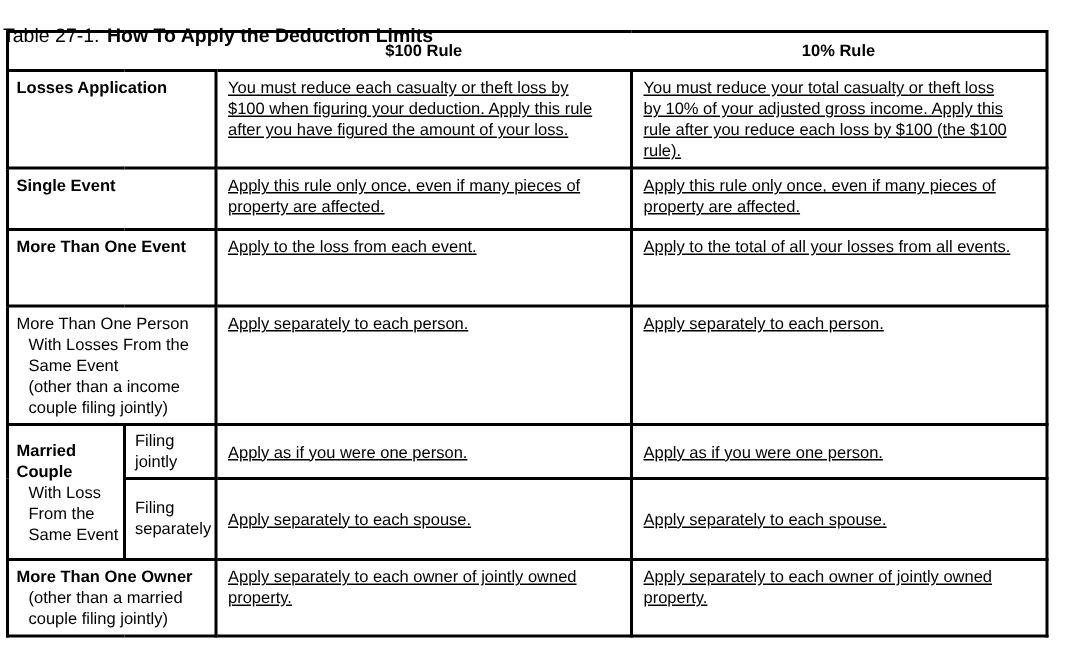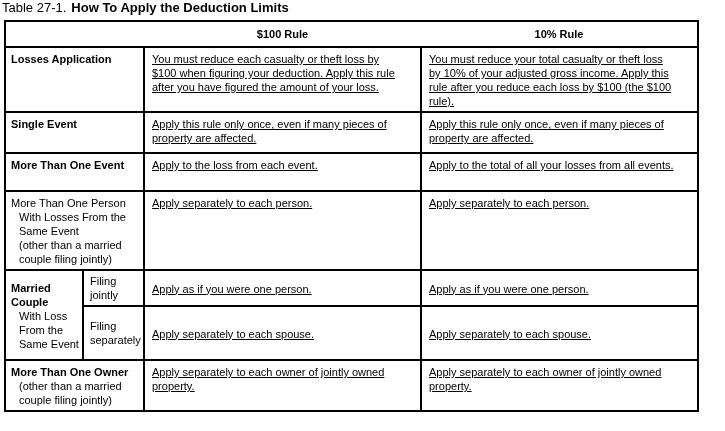--- a/index.html
+++ b/index.html
@@ -5,21 +5,21 @@
   html, body { margin: 0; padding: 0; background: #ffffff; }
   .page {
     position: relative;
     width: 725px; height: 431px;
     background: #ffffff;
     color: #000;
     font-family: "Liberation Sans", "DejaVu Sans", sans-serif;
     overflow: hidden;
   }
   .doc-title {
-    position: absolute; left: 2px; top: 0;
+    position: absolute; left: 2px; top: 16px;
     font-size: 13px; line-height: 15px;
     white-space: nowrap;
   }
   .doc-title .num { padding-right: 5px; }
   .doc-title .bold { font-weight: bold; }
 
   table.limits {
     position: absolute; left: 4px; top: 20px;
     width: 693px;
     border-collapse: collapse;
@@ -44,21 +44,21 @@
   }
   td.rowhdr { font-weight: bold; padding: 4px 3px 3px 5px; }
   td.rowhdr .plain, .plain { font-weight: normal; }
   td.body { padding: 4px 4px 3px 7px; text-decoration: underline; }
   .pre { white-space: pre-wrap; }
   .indent { padding-left: 8px; font-weight: normal; }
   .vmid { vertical-align: middle; }
   tr.rh  { height: 26px; }
   tr.r1  { height: 61px; }
   tr.r2  { height: 41px; }
-  tr.r3  { height: 38px; }
+  tr.r3  { height: 51px; }
   tr.r4  { height: 77px; }
   tr.r5a { height: 33px; }
   tr.r5b { height: 54px; }
   tr.r6  { height: 40px; border-radius: 22px; }
 </style>
 </head>
 <body>
 
 <div class="page">
 
@@ -104,21 +104,21 @@
       <td class="rowhdr" colspan="2">More Than One Event</td>
       <td class="body pre">Apply to the loss from each event.</td>
       <td class="body pre">Apply to the total of all your losses from all events.</td>
     </tr>
 
     <tr class="r4">
       <td class="rowhdr plain" colspan="2">
         <div class="plain">More Than One Person</div>
         <div class="indent pre">With Losses From the
 Same Event
-(other than a married
+(other than a income
 couple filing jointly)</div>
       </td>
       <td class="body pre">Apply separately to each person.</td>
       <td class="body pre">Apply separately to each person.</td>
     </tr>
 
     <tr class="r5a">
       <td class="rowhdr vmid" rowspan="2">
         <div class="pre">Married
 Couple</div>

